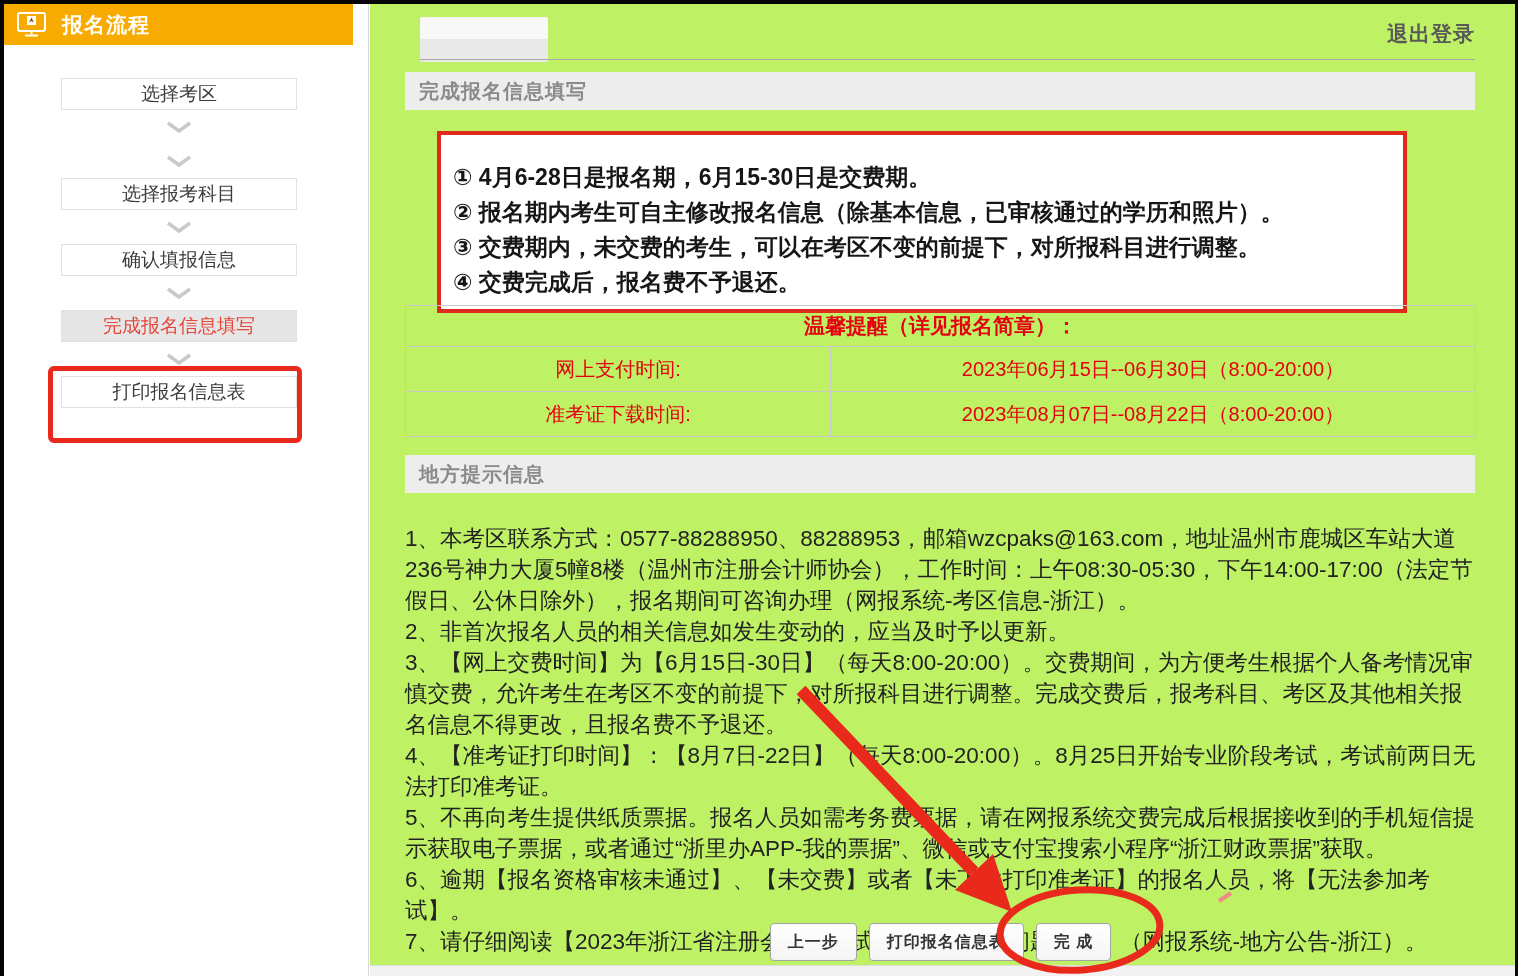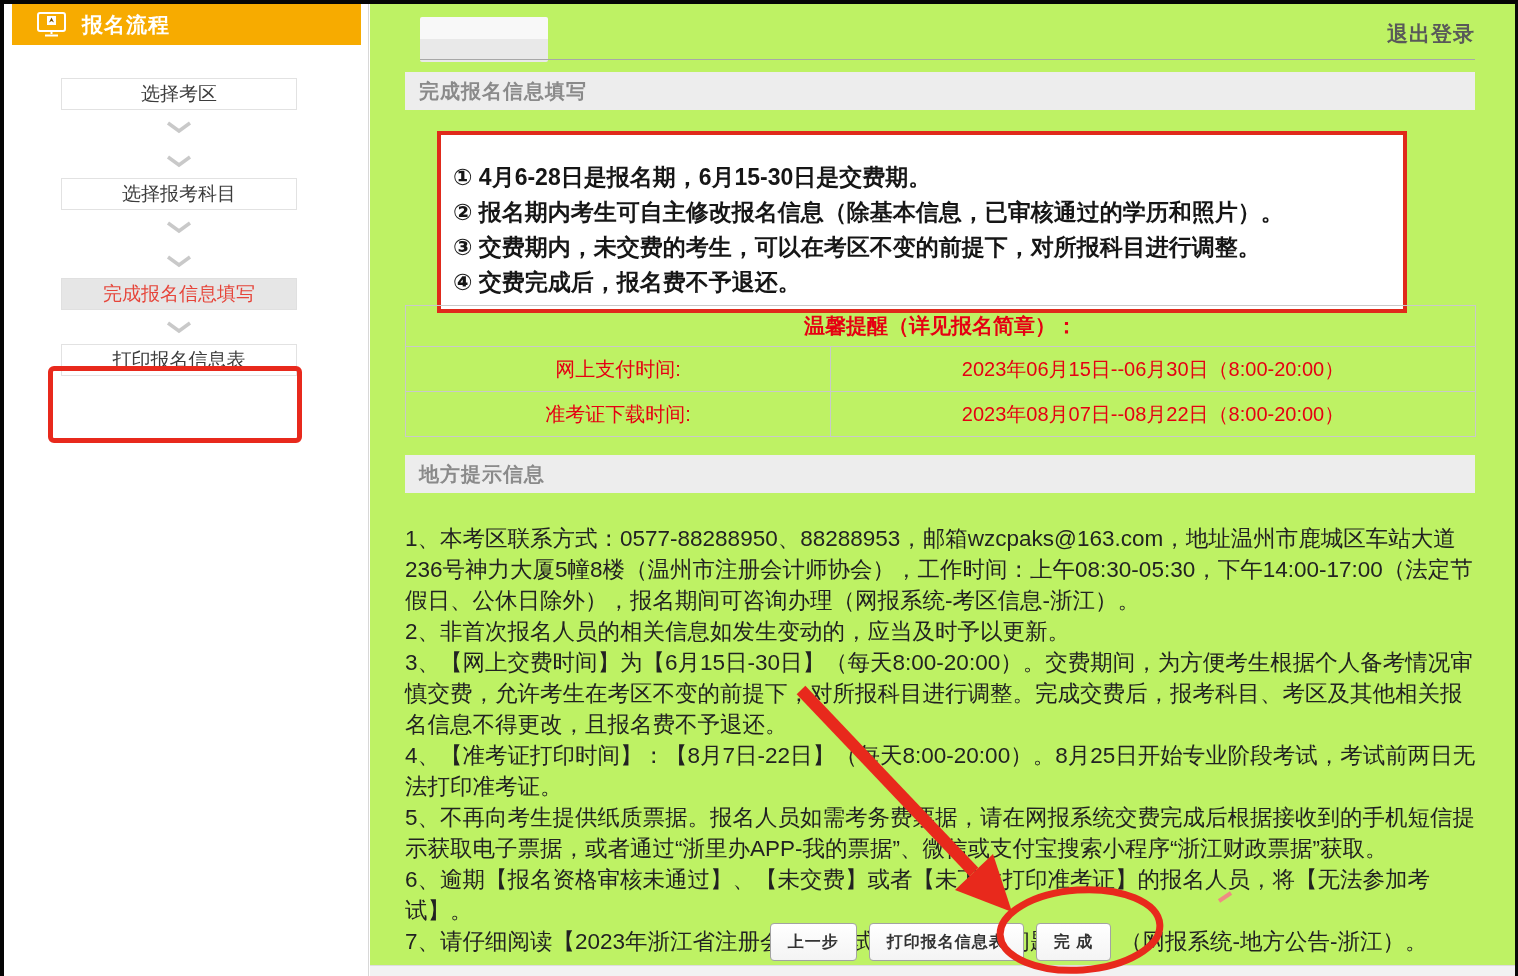--- a/index.html
+++ b/index.html
@@ -11,22 +11,22 @@
   .frame {
     position:absolute; inset:0;
     border-top:4px solid #050505; border-left:4px solid #050505; border-right:3px solid #0a0a0a;
   }
   
   .sidebar {
     position:absolute; left:4px; top:4px; bottom:0; width:365px;
     background:#fff; border-right:1px solid #d8d8d8;
   }
   .side-header {
-    position:absolute; left:8px; top:0; width:349px; height:41px;
-    background:#F7AB00; display:flex; align-items:center; padding-left:24px;
+    position:absolute; left:0; top:0; width:349px; height:41px;
+    background:#F7AB00; display:flex; align-items:center; padding-left:12px;
   }
   .side-header .title {
     color:#fff; font-size:21px; font-weight:bold; margin-left:14px; letter-spacing:1px;
   }
   .steps { position:absolute; left:57px; top:74px; width:236px; }
   .step {
     height:32px; border:1px solid #e2e2e2; background:#fff;
     display:flex; align-items:center; justify-content:center;
     font-size:19px; color:#3c3c3c; cursor:pointer;
   }
@@ -119,20 +119,21 @@
         <svg width="26" height="13" viewBox="0 0 26 13">
           <polyline points="2,2 13,10 24,2"></polyline>
         </svg>
       </div>
       <div class="step">选择报考科目</div>
       <div class="chev-wrap">
         <svg width="26" height="13" viewBox="0 0 26 13">
           <polyline points="2,2 13,10 24,2"></polyline>
         </svg>
       </div>
+      <div class="step">确认填报信息</div>
       <div class="chev-wrap">
         <svg width="26" height="13" viewBox="0 0 26 13">
           <polyline points="2,2 13,10 24,2"></polyline>
         </svg>
       </div>
       <div class="step active">完成报名信息填写</div>
       <div class="chev-wrap">
         <svg width="26" height="13" viewBox="0 0 26 13">
           <polyline points="2,2 13,10 24,2"></polyline>
         </svg>

